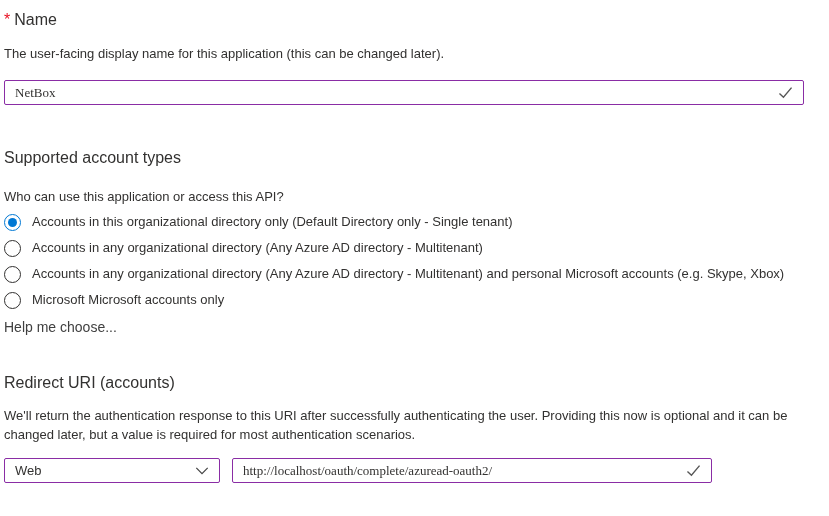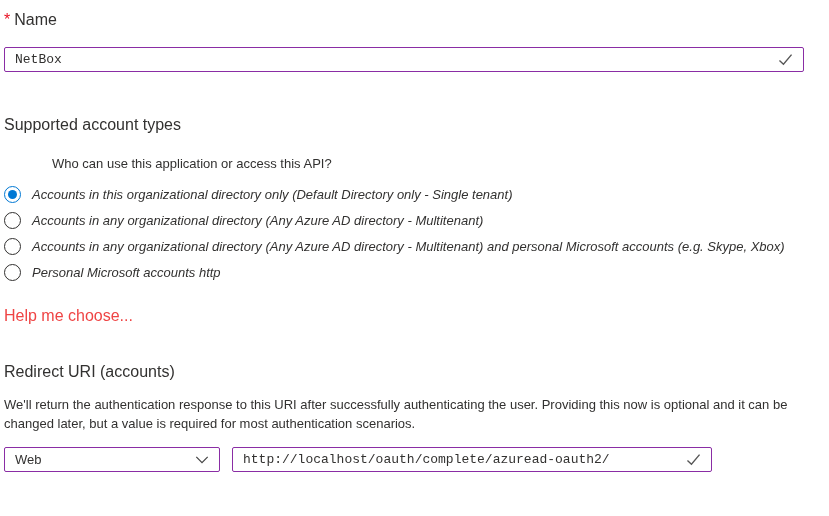--- a/index.html
+++ b/index.html
@@ -34,39 +34,37 @@
     border: 1px solid #8a2da5;
     border-radius: 2px;
     background: #fff;
     padding: 0 10px;
   }
   .text-field input {
     flex: 1;
     border: none;
     outline: none;
     padding: 0;
-    font-family: Liberation Mono, monospace;
+    font-family: Liberation Serif, serif;
     font-size: 13px;
     color: #323130;
     background: transparent;
   }
   .valid-check { flex: 0 0 auto; margin-left: 8px; }
 
   .name-input-wrap { width: 800px; margin-top: 17px; }
   .name-desc { margin-top: 14px; }
 
   .account-section { margin-top: 43px; }
-  .account-question { margin-top: 19px; margin-left: 48px; }
+  .account-question { margin-top: 19px; }
   .radio-group { margin-top: 8px; }
   .radio-row {
     display: flex;
-    align-items: center;
     height: 26px;
     cursor: default;
-    font-style: italic;
   }
   .radio-circle {
     flex: 0 0 auto;
     width: 17px; height: 17px;
     border-radius: 50%;
     border: 1px solid #323130;
     background: #fff;
     position: relative;
   }
   .radio-row.selected .radio-circle { border-color: #0078d4; }
@@ -75,23 +73,22 @@
     position: absolute;
     left: 3px; top: 3px;
     width: 9px; height: 9px;
     border-radius: 50%;
     background: #0078d4;
   }
   .radio-label { margin-left: 11px; font-size: 13px; color: #323130; }
 
   .help-link {
     display: inline-block;
-    margin-top: 22px;
-    font-size: 16px;
-    color: #ef4444;
+    font-size: 14px;
+    color: #404040;
     text-decoration: none;
     cursor: pointer;
   }
 
   .redirect-section { margin-top: 37px; }
   .redirect-desc { margin-top: 13px; max-width: 802px; }
 
   .redirect-controls {
     display: flex;
     align-items: center;
@@ -114,20 +111,21 @@
 </style>
 </head>
 <body>
 
 <div class="page">
 
   <div>
     <div class="section-title">
       <span class="required-marker">*</span><span>Name</span>
     </div>
+    <div class="body-text name-desc">The user-facing display name for this application (this can be changed later).</div>
     <div class="text-field name-input-wrap">
       <input type="text" value="NetBox" style="">
       <svg class="valid-check" width="15" height="13" viewBox="0 0 16 14">
         <path d="M1.5 8 L5.8 12 L14.5 1.8" fill="none" stroke="#565656" stroke-width="1.5"></path>
       </svg>
     </div>
   </div>
 
   <div class="account-section">
     <div class="section-title">Supported account types</div>
@@ -141,21 +139,21 @@
       <div class="radio-row">
         <span class="radio-circle"></span>
         <span class="radio-label">Accounts in any organizational directory (Any Azure AD directory - Multitenant)</span>
       </div>
       <div class="radio-row">
         <span class="radio-circle"></span>
         <span class="radio-label">Accounts in any organizational directory (Any Azure AD directory - Multitenant) and personal Microsoft accounts (e.g. Skype, Xbox)</span>
       </div>
       <div class="radio-row">
         <span class="radio-circle"></span>
-        <span class="radio-label">Personal Microsoft accounts http</span>
+        <span class="radio-label">Microsoft Microsoft accounts only</span>
       </div>
     </div>
 
     <a class="help-link">Help me choose...</a>
   </div>
 
   <div class="redirect-section">
     <div class="section-title">Redirect URI (accounts)</div>
     <div class="body-text redirect-desc">We'll return the authentication response to this URI after successfully authenticating the user. Providing this now is optional and it can be changed later, but a value is required for most authentication scenarios.</div>
 

